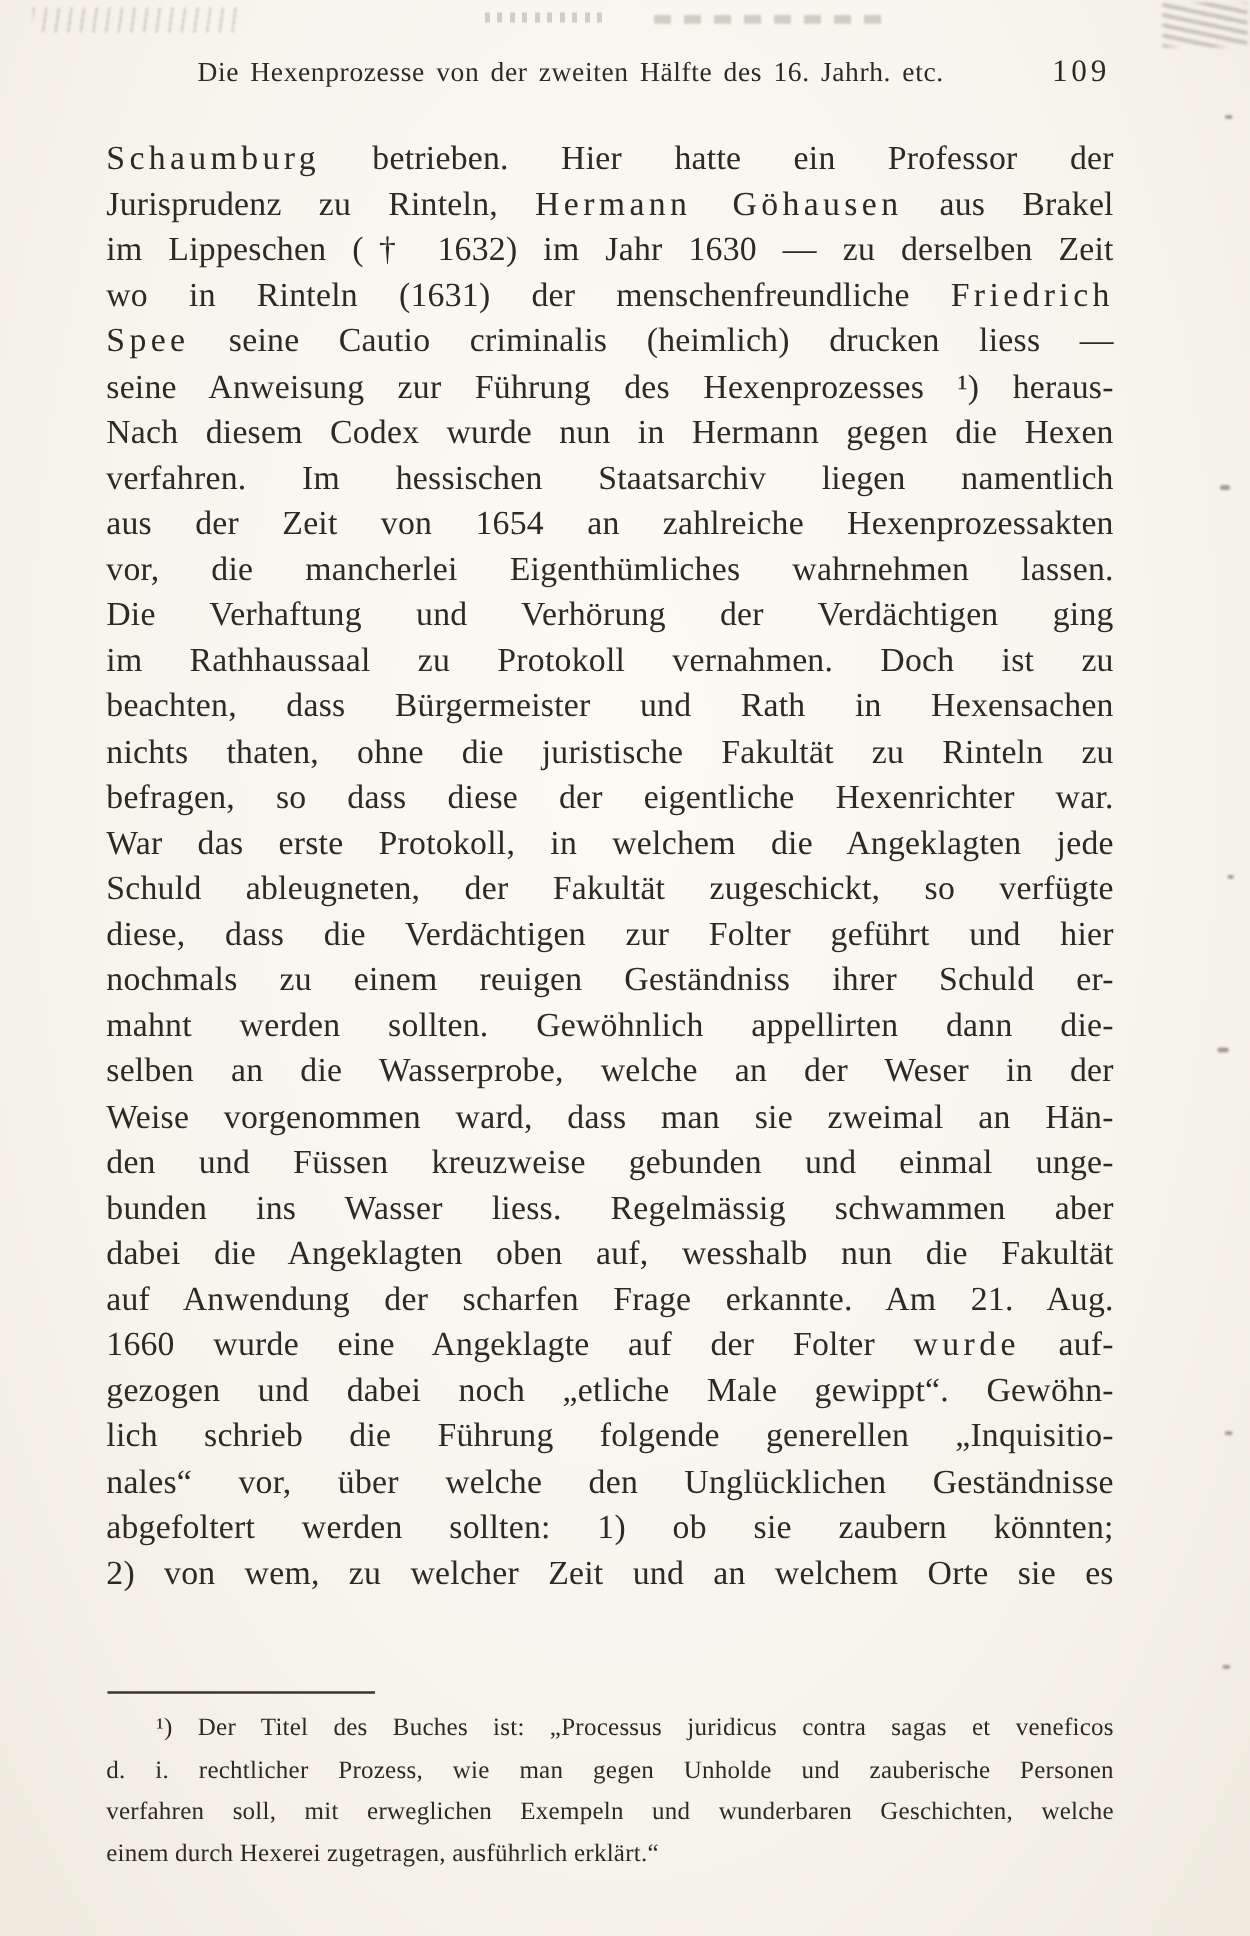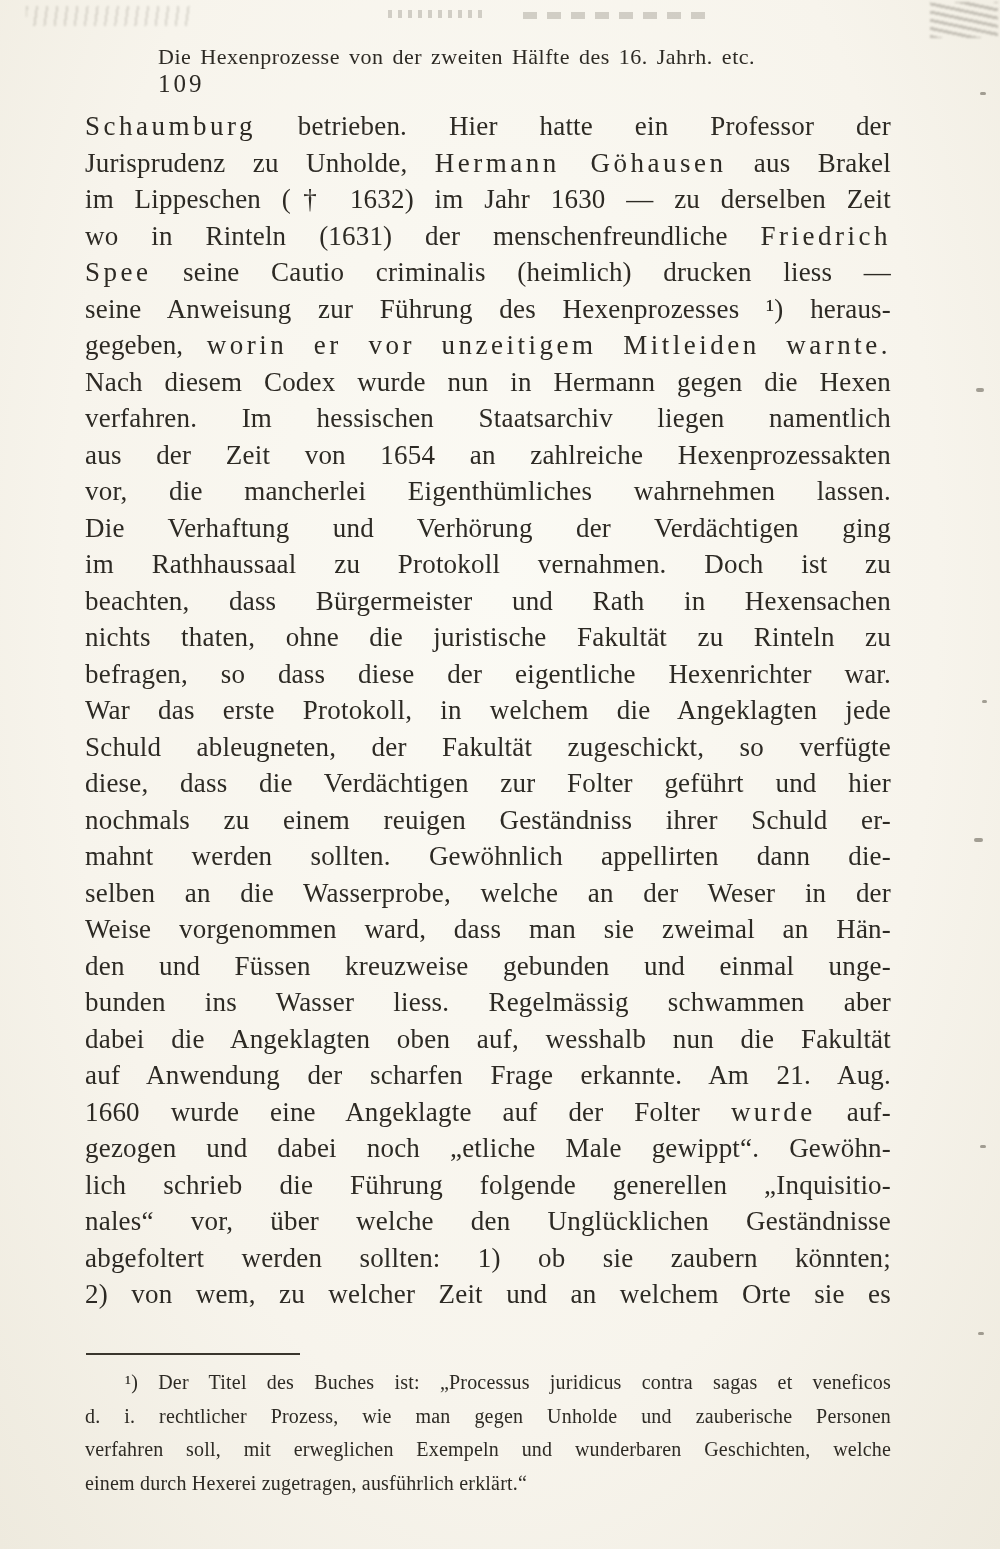--- a/index.html
+++ b/index.html
@@ -12,21 +12,21 @@
     background: radial-gradient(ellipse at 50% 38%, #fbfaf4 0%, #f7f4ec 62%, #eeeade 100%);
     font-family: "Liberation Serif", "DejaVu Serif", serif;
     color: var(--ink, #2d2a24);
     overflow: hidden;
   }
 
   
   .header {
     position: absolute;
     top: 44px; left: 158px; width: 730px;
-    display: flex; justify-content: space-between; align-items: flex-start; flex-direction: column;
+    display: flex; justify-content: space-between; align-items: center;
   }
   .running-title { font-size: 22px; letter-spacing: 0.5px; word-spacing: 3px; }
   .page-number { font-size: 25px; letter-spacing: 3px; }
 
   
   .body {
     position: absolute;
     top: 108px; left: 85px; width: 806px;
     font-size: 27px; line-height: 36.5px;
   }
@@ -103,26 +103,25 @@
   <div class="speck" style="top:1145px;left:980px; width:6px; height:3px;"></div>
   <div class="speck" style="top:1332px;left:978px; width:6px; height:3px;"></div>
 
   <div class="header">
     <span class="running-title">Die Hexenprozesse von der zweiten Hälfte des 16. Jahrh. etc.</span>
     <span class="page-number">109</span>
   </div>
 
   <div class="body">
       <div class="line"><span class="sperr">Schaumburg</span><span> betrieben. Hier hatte ein Professor der</span></div>
-      <div class="line"><span>Jurisprudenz zu Unholde, </span><span class="sperr">Hermann Göhausen</span><span> aus Brakel</span></div>
+      <div class="line"><span>Jurisprudenz zu Rinteln, </span><span class="sperr">Hermann Göhausen</span><span> aus Brakel</span></div>
       <div class="line"><span>im Lippeschen († 1632) im Jahr 1630 — zu derselben Zeit</span></div>
       <div class="line"><span>wo in Rinteln (1631) der menschenfreundliche </span><span class="sperr">Friedrich</span></div>
       <div class="line"><span class="sperr">Spee</span><span> seine Cautio criminalis (heimlich) drucken liess —</span></div>
       <div class="line"><span>seine Anweisung zur Führung des Hexenprozesses ¹) heraus-</span></div>
-      <div class="line"><span>gegeben, </span><span class="sperr">worin er vor unzeitigem Mitleiden warnte.</span></div>
       <div class="line"><span>Nach diesem Codex wurde nun in Hermann gegen die Hexen</span></div>
       <div class="line"><span>verfahren. Im hessischen Staatsarchiv liegen namentlich</span></div>
       <div class="line"><span>aus der Zeit von 1654 an zahlreiche Hexenprozessakten</span></div>
       <div class="line"><span>vor, die mancherlei Eigenthümliches wahrnehmen lassen.</span></div>
       <div class="line"><span>Die Verhaftung und Verhörung der Verdächtigen ging</span></div>
       <div class="line"><span>im Rathhaussaal zu Protokoll vernahmen. Doch ist zu</span></div>
       <div class="line"><span>beachten, dass Bürgermeister und Rath in Hexensachen</span></div>
       <div class="line"><span>nichts thaten, ohne die juristische Fakultät zu Rinteln zu</span></div>
       <div class="line"><span>befragen, so dass diese der eigentliche Hexenrichter war.</span></div>
       <div class="line"><span>War das erste Protokoll, in welchem die Angeklagten jede</span></div>

